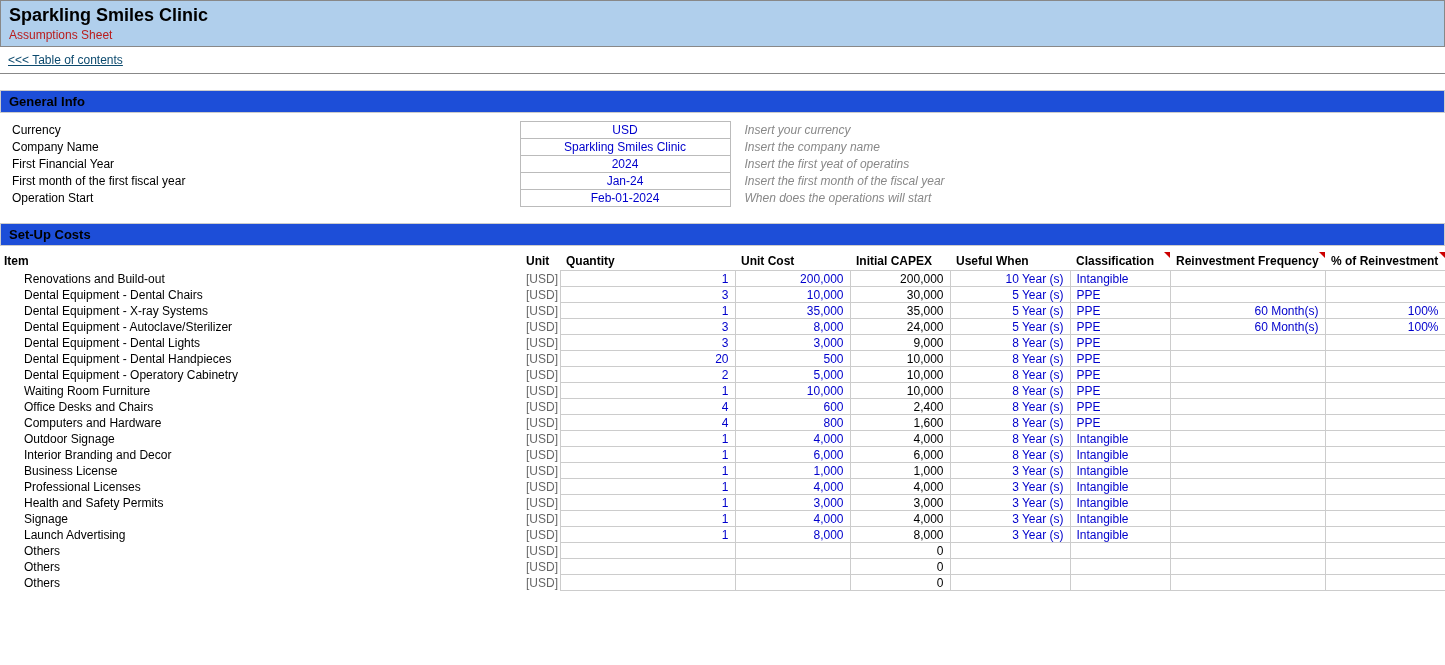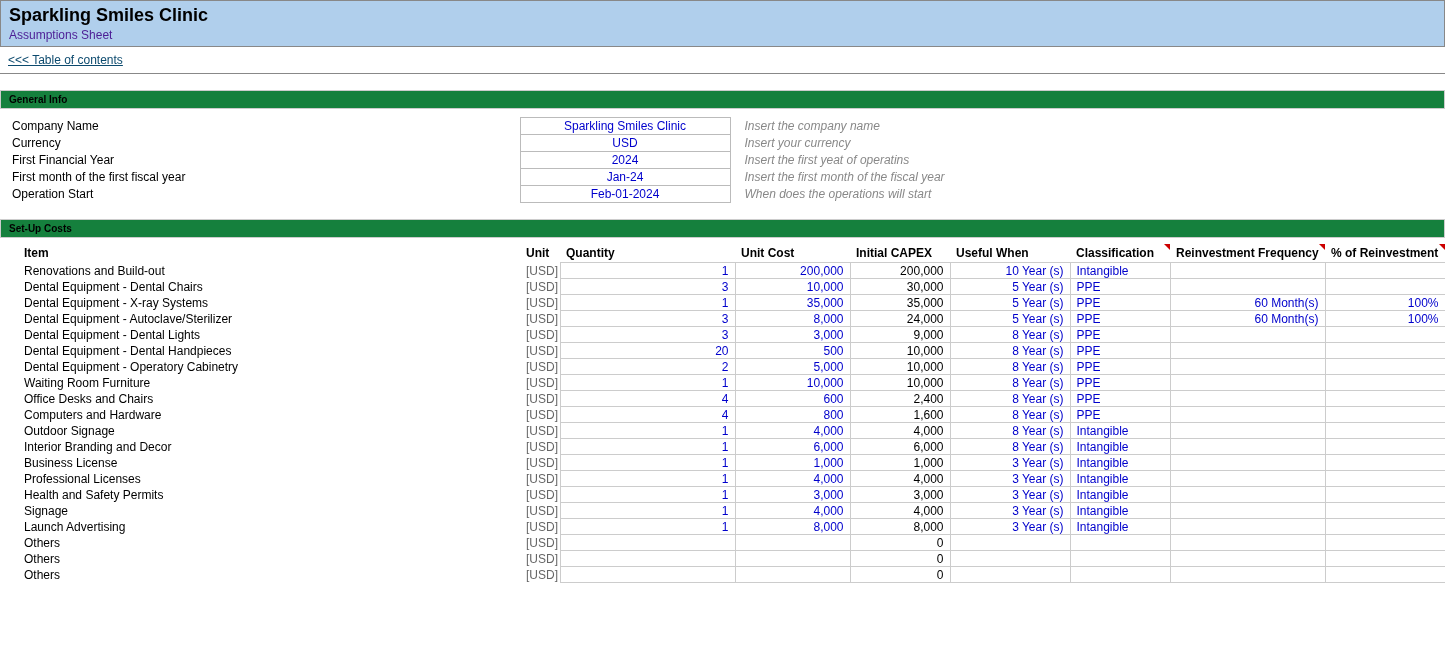--- a/index.html
+++ b/index.html
@@ -19,41 +19,41 @@
       border: 1px solid #888;
       padding: 4px 8px;
     }
     .header-title {
       font-size: 18px;
       font-weight: bold;
       color: #000;
     }
     .header-subtitle {
       font-size: 12px;
-      color: #4c1d95;
+      color: #b91c1c;
       margin-top: 2px;
     }
     .toc-link-row {
       padding: 6px 8px;
       border-bottom: 1px solid #888;
     }
     .toc-link {
       color: #0c4a6e;
       text-decoration: underline;
       font-size: 12px;
       cursor: pointer;
     }
     .spacer {
       height: 16px;
     }
     .section-header {
-      background: #15803d;
+      background: #1d4ed8;
       padding: 3px 8px;
       font-weight: bold;
-      font-size: 10px;
+      font-size: 13px;
       border: 1px solid #ccc;
     }
     .general-info-table {
       width: 100%;
       border-collapse: collapse;
       margin-top: 8px;
     }
     .general-info-table td {
       padding: 1px 8px;
       font-size: 12px;
@@ -149,30 +149,30 @@
   <a class="toc-link">&lt;&lt;&lt; Table of contents</a>
 </div>
 
 <div class="spacer"></div>
 
 <div class="section-header">General Info</div>
 
 <table class="general-info-table">
   <tbody id="gi-body">
       <tr>
+        <td class="gi-label">Currency</td>
+        <td class="gi-value-cell">USD</td>
+        <td class="gi-hint">Insert your currency</td>
+      </tr>
+      <tr>
         <td class="gi-label">Company Name</td>
         <td class="gi-value-cell">Sparkling Smiles Clinic</td>
         <td class="gi-hint">Insert the company name</td>
       </tr>
       <tr>
-        <td class="gi-label">Currency</td>
-        <td class="gi-value-cell">USD</td>
-        <td class="gi-hint">Insert your currency</td>
-      </tr>
-      <tr>
         <td class="gi-label">First Financial Year</td>
         <td class="gi-value-cell">2024</td>
         <td class="gi-hint">Insert the first yeat of operatins</td>
       </tr>
       <tr>
         <td class="gi-label">First month of the first fiscal year</td>
         <td class="gi-value-cell">Jan-24</td>
         <td class="gi-hint">Insert the first month of the fiscal year</td>
       </tr>
       <tr>
@@ -183,21 +183,21 @@
     </tbody>
 </table>
 
 <div class="spacer"></div>
 
 <div class="section-header">Set-Up Costs</div>
 
 <table class="setup-table">
   <thead>
     <tr>
-      <th class="col-item" style="padding-left:24px">Item</th>
+      <th class="col-item" style="padding-left:4px">Item</th>
       <th class="col-unit">Unit</th>
       <th class="col-qty right">Quantity</th>
       <th class="col-cost right">Unit Cost</th>
       <th class="col-capex right">Initial CAPEX</th>
       <th class="col-life right">Useful When</th>
       <th class="col-class th-relative note-marker">Classification</th>
       <th class="col-freq right th-relative note-marker">Reinvestment Frequency</th>
       <th class="col-pct right th-relative note-marker">% of Reinvestment</th>
     </tr>
   </thead>

